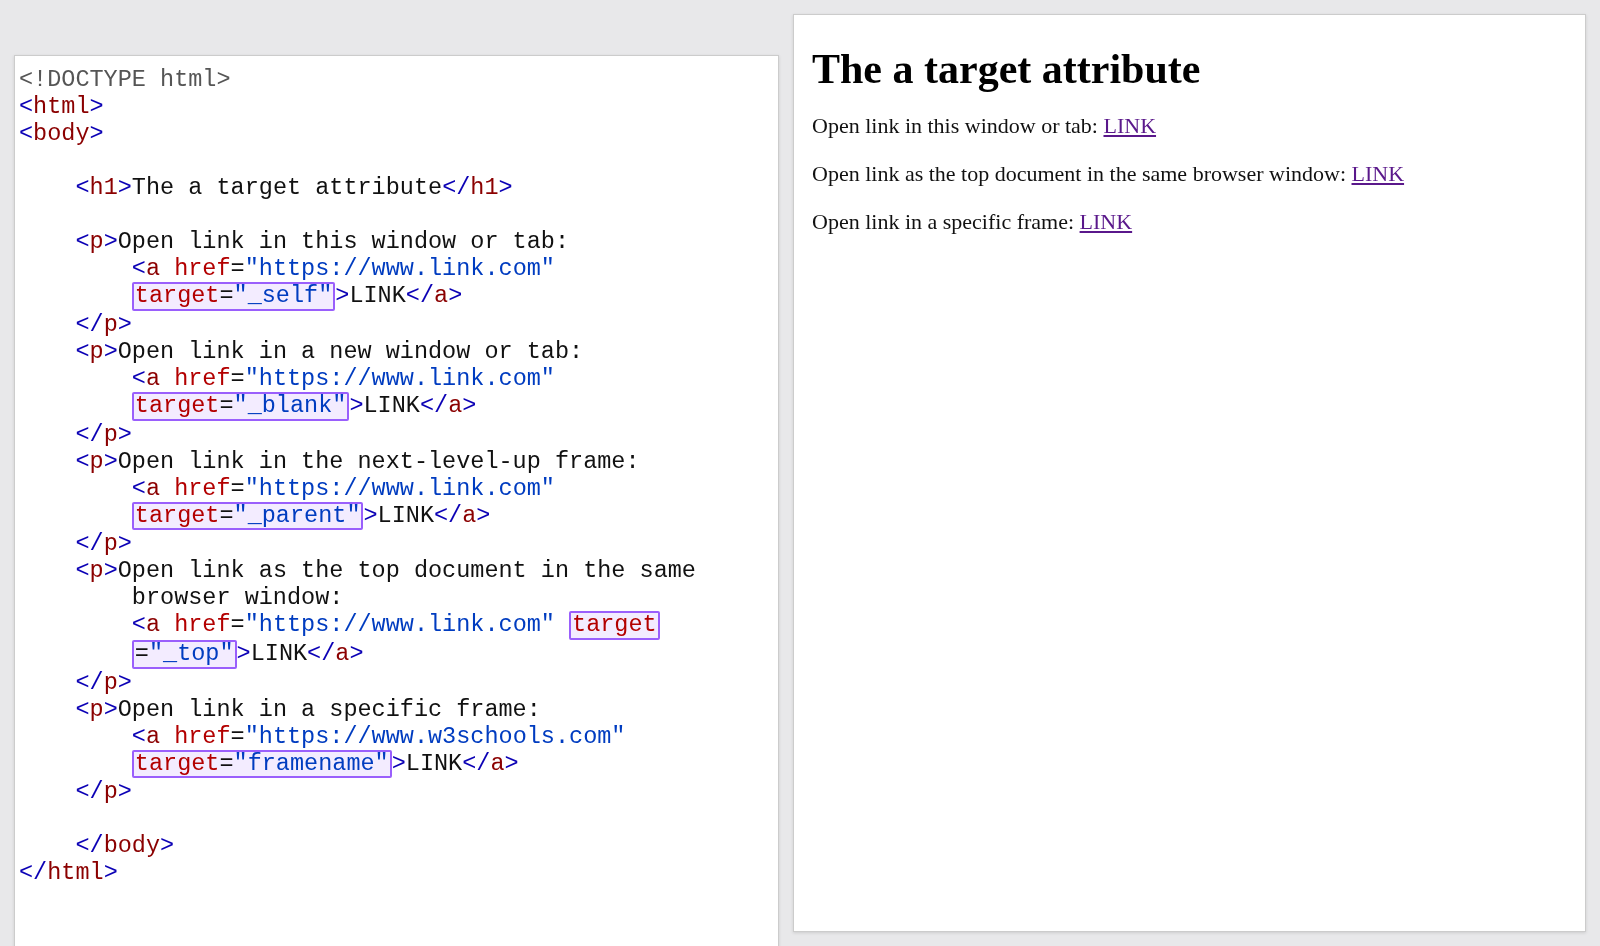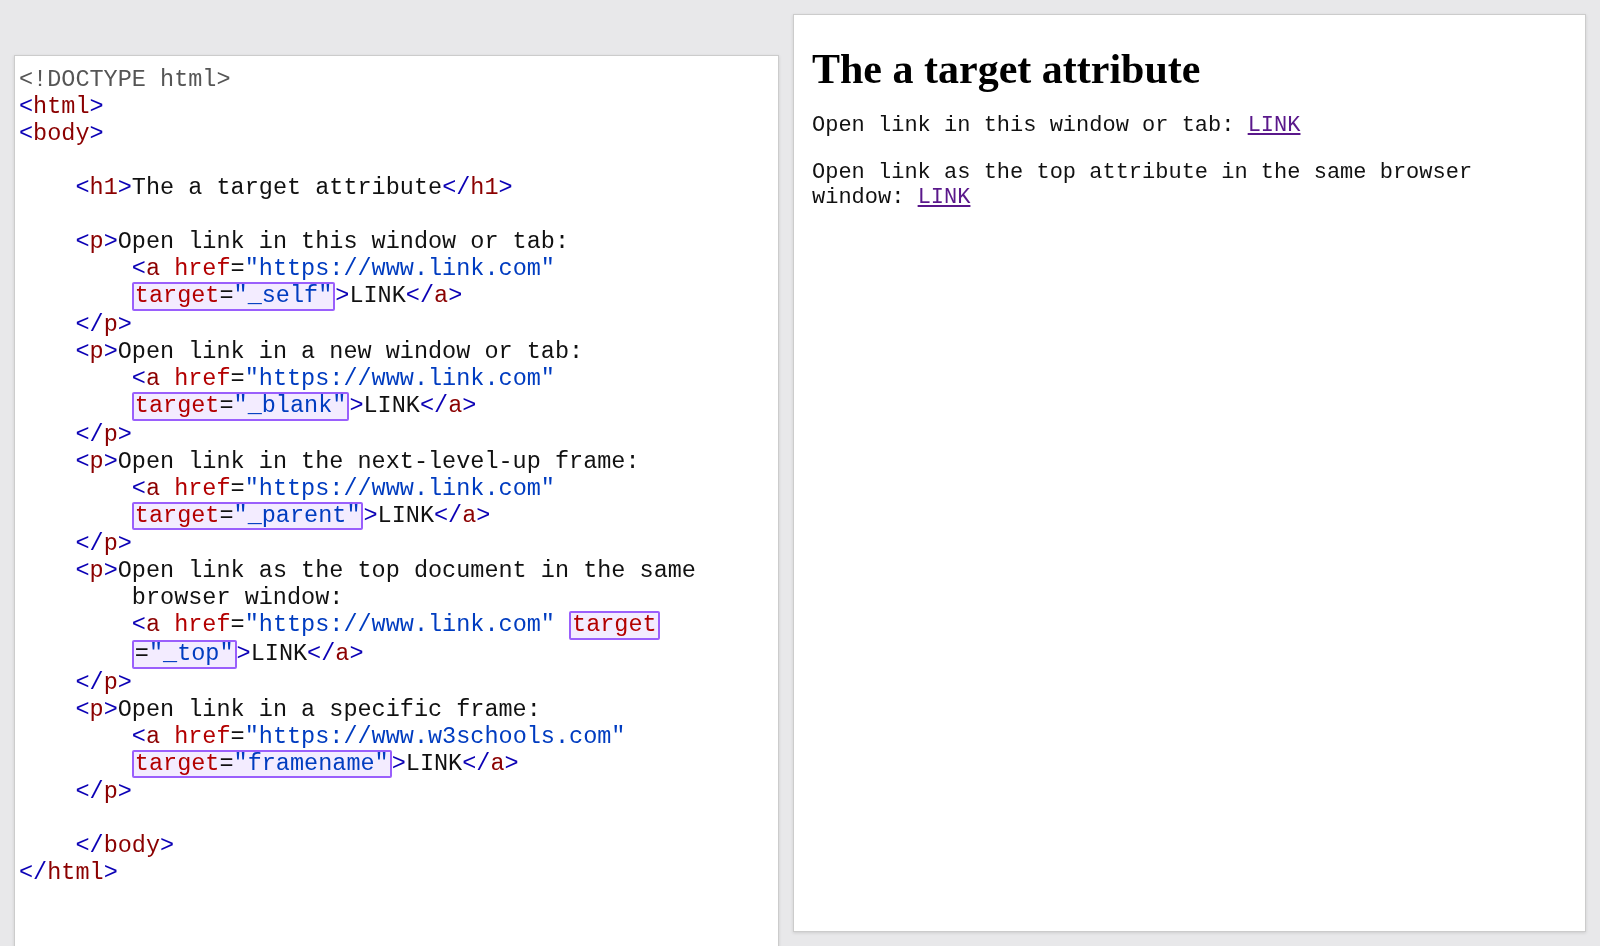--- a/index.html
+++ b/index.html
@@ -51,21 +51,21 @@
     line-height:1.05;
   }
 
   .preview-panel h1 {
     font-family: "Times New Roman", Times, serif;
     font-size:42px;
     font-weight:bold;
     margin:18px 0 20px 0;
   }
   .preview-panel p {
-    font-family: Liberation Mono, monospace;
+    font-family: Liberation Serif, serif;
     font-size:22px;
     margin:0 0 22px 0;
     color:#111;
   }
   .preview-panel a {
     color:#5a188b;
     text-decoration:underline;
   }
 </style>
 </head>
@@ -100,14 +100,15 @@
         <span class="hl"><span class="c-attr">target</span><span>=</span><span class="c-str">"framename"</span></span><span class="c-angle">&gt;</span><span>LINK</span><span class="c-angle">&lt;/</span><span class="c-tag">a</span><span class="c-angle">&gt;</span>
     <span class="c-angle">&lt;/</span><span class="c-tag">p</span><span class="c-angle">&gt;</span>
 
     <span class="c-angle">&lt;/</span><span class="c-tag">body</span><span class="c-angle">&gt;</span>
 <span class="c-angle">&lt;/</span><span class="c-tag">html</span><span class="c-angle">&gt;</span></pre>
 </div>
 
 <div class="panel preview-panel">
   <h1>The a target attribute</h1>
   <p><span>Open link in this window or tab: </span><a href="#">LINK</a></p>
-  <p><span>Open link as the top attribute in the same browser window: </span><a href="#">LINK</a></p>
+  <p><span>Open link as the top document in the same browser window: </span><a href="#">LINK</a></p>
+  <p><span>Open link in a specific frame: </span><a href="#">LINK</a></p>
 </div>
 
 </body></html>

